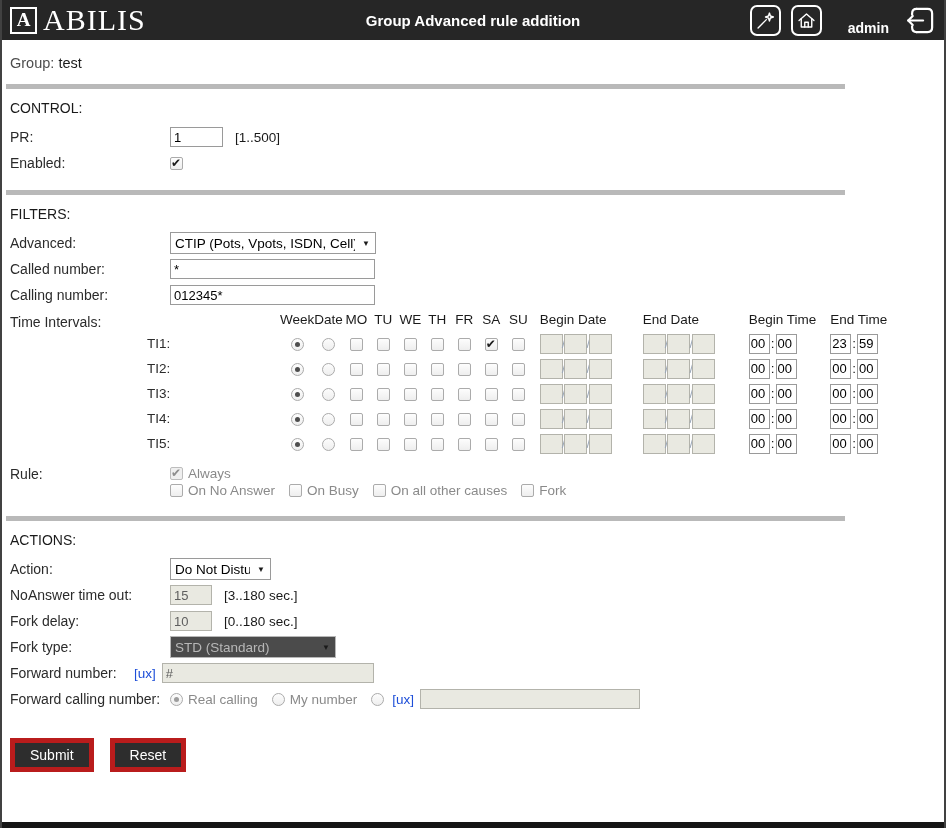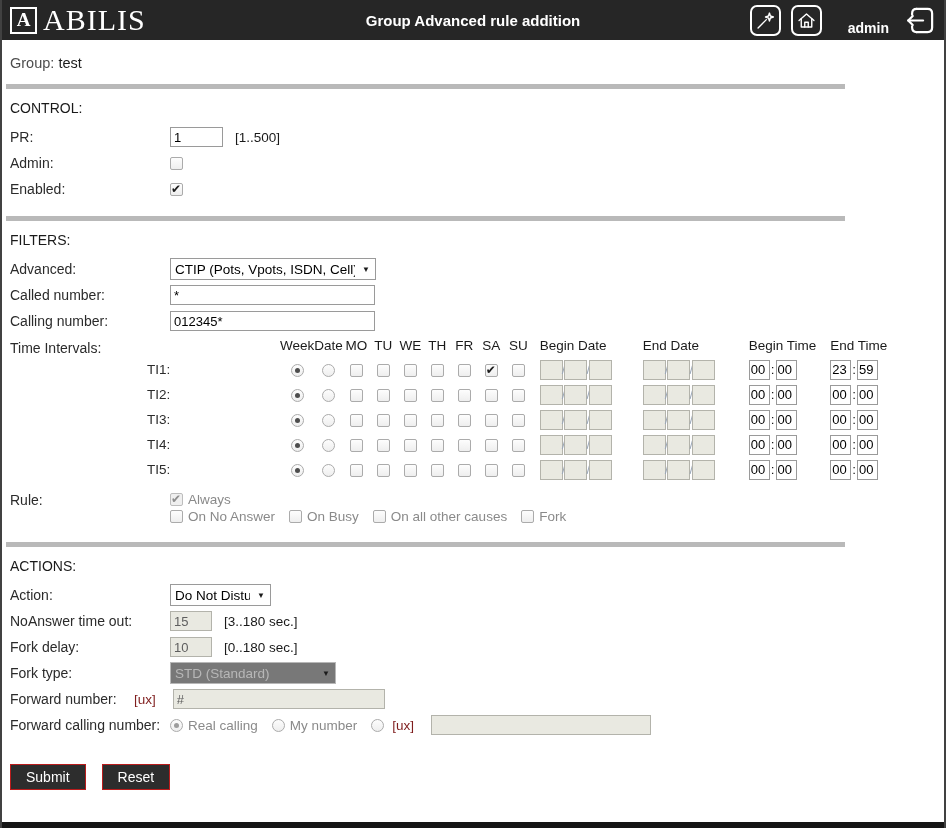--- a/index.html
+++ b/index.html
@@ -40,21 +40,21 @@
   .group-line { padding: 15px 0 11px 0; font-size: 14.5px; }
   .group-line .g-label { color: #4d4d4d; }
   .group-line .g-value { color: #1a1a1a; }
   .divider { height: 5px; background: #b9b9b9; width: 839px; margin: 2px 0 7px -4px; }
   .sec-title { font-size: 14px; color: #1a1a1a; padding: 4px 0 8px 0; }
   .row { display: flex; align-items: center; min-height: 26px; font-size: 14px; }
   .lbl { width: 160px; flex: 0 0 auto; color: #2b2b2b; }
   .lbl.narrow { width: 137px; }
   .lbl.fwdnum { width: 124px; }
   .hint { margin-left: 12px; font-size: 13.5px; color: #1a1a1a; }
-  .ux { font-size: 13.5px; color: #7f1d1d; margin-right: 17px; }
+  .ux { font-size: 13.5px; color: #1d4ed8; margin-right: 6px; }
   
   input[type="text"] {
     font: 13px "Liberation Sans", sans-serif; color: #000;
     border: 1px solid #9a9a9a; background: #fff; height: 20px; padding: 1px 3px;
   }
   input[type="text"]:disabled {
     background: #e9e9e1; color: #5e5e5e; border-color: #b3b3ab;
   }
   .w-pr { width: 53px; }
   .w-num { width: 205px; }
@@ -65,21 +65,21 @@
   .sel::after {
     content: "▼"; font-size: 8px; color: #1a1a1a;
     position: absolute; right: 6px; top: 50%; transform: translateY(-50%);
     pointer-events: none;
   }
   select {
     appearance: none; -webkit-appearance: none;
     font: 13.5px "Liberation Sans", sans-serif; color: #000;
     border: 1px solid #9a9a9a; background: #fff; height: 22px; padding: 1px 20px 1px 4px;
   }
-  select:disabled { color: #9a9a9a; background: #404040; }
+  select:disabled { color: #9a9a9a; background: #000000; }
   .w-if { width: 206px; } .w-act { width: 101px; } .w-ft { width: 166px; }
   input[type="checkbox"], input[type="radio"] {
     appearance: none; -webkit-appearance: none; margin: 0;
     width: 13px; height: 13px; border: 1px solid #ababab;
     background: linear-gradient(#fdfdfd, #eeeeee);
     vertical-align: middle; position: relative; flex: 0 0 auto;
   }
   input[type="checkbox"] { border-radius: 2px; }
   input[type="radio"] { border-radius: 50%; }
   input[type="checkbox"]:checked::before {
@@ -105,21 +105,21 @@
   .timecell { padding-left: 14px !important; white-space: nowrap; text-align: left !important; }
   .tin { width: 21px; height: 19px; padding: 0 1px !important; }
   .colon { color: #1a1a1a; margin: 0 1px; }
   
   .gray-lab { color: #8a8a8a; font-size: 13.5px; margin: 0 14px 0 5px; vertical-align: middle; }
   .rule-lines { display: flex; flex-direction: column; gap: 2px; padding: 2px 0; }
   .rule-line { display: flex; align-items: center; }
   
   .btn-row { margin: 26px 0 0 0; display: flex; gap: 16px; }
   .btn {
-    background: #2d2d2d; color: #fff; border: 1px solid #b91c1c;
+    background: #2d2d2d; color: #fff; border: 5px solid #b91c1c;
     font: 14px "Liberation Sans", sans-serif; padding: 4px 15px; cursor: pointer;
   }
   .bottombar { position: absolute; left: 0; right: 0; bottom: 0; height: 6px; background: #151515; }
 </style>
 </head>
 <body>
 
 <div class="topbar">
   <div class="logo">
     <span class="logo-a">A</span>
@@ -162,24 +162,20 @@
 
   <div class="divider"></div>
   <div class="sec-title">CONTROL:</div>
 
   <div class="row">
     <span class="lbl">PR:</span>
     <input type="text" class="w-pr" value="1" style="">
     <span class="hint">[1..500]</span>
   </div>
   <div class="row">
-    <span class="lbl">Admin:</span>
-    <input type="checkbox" style="">
-  </div>
-  <div class="row">
     <span class="lbl">Enabled:</span>
     <input type="checkbox" checked="" style="">
   </div>
 
   <div class="divider" style="margin-top:14px"></div>
   <div class="sec-title">FILTERS:</div>
 
   <div class="row">
     <span class="lbl">Advanced:</span>
     <span class="sel"><select class="w-if">

